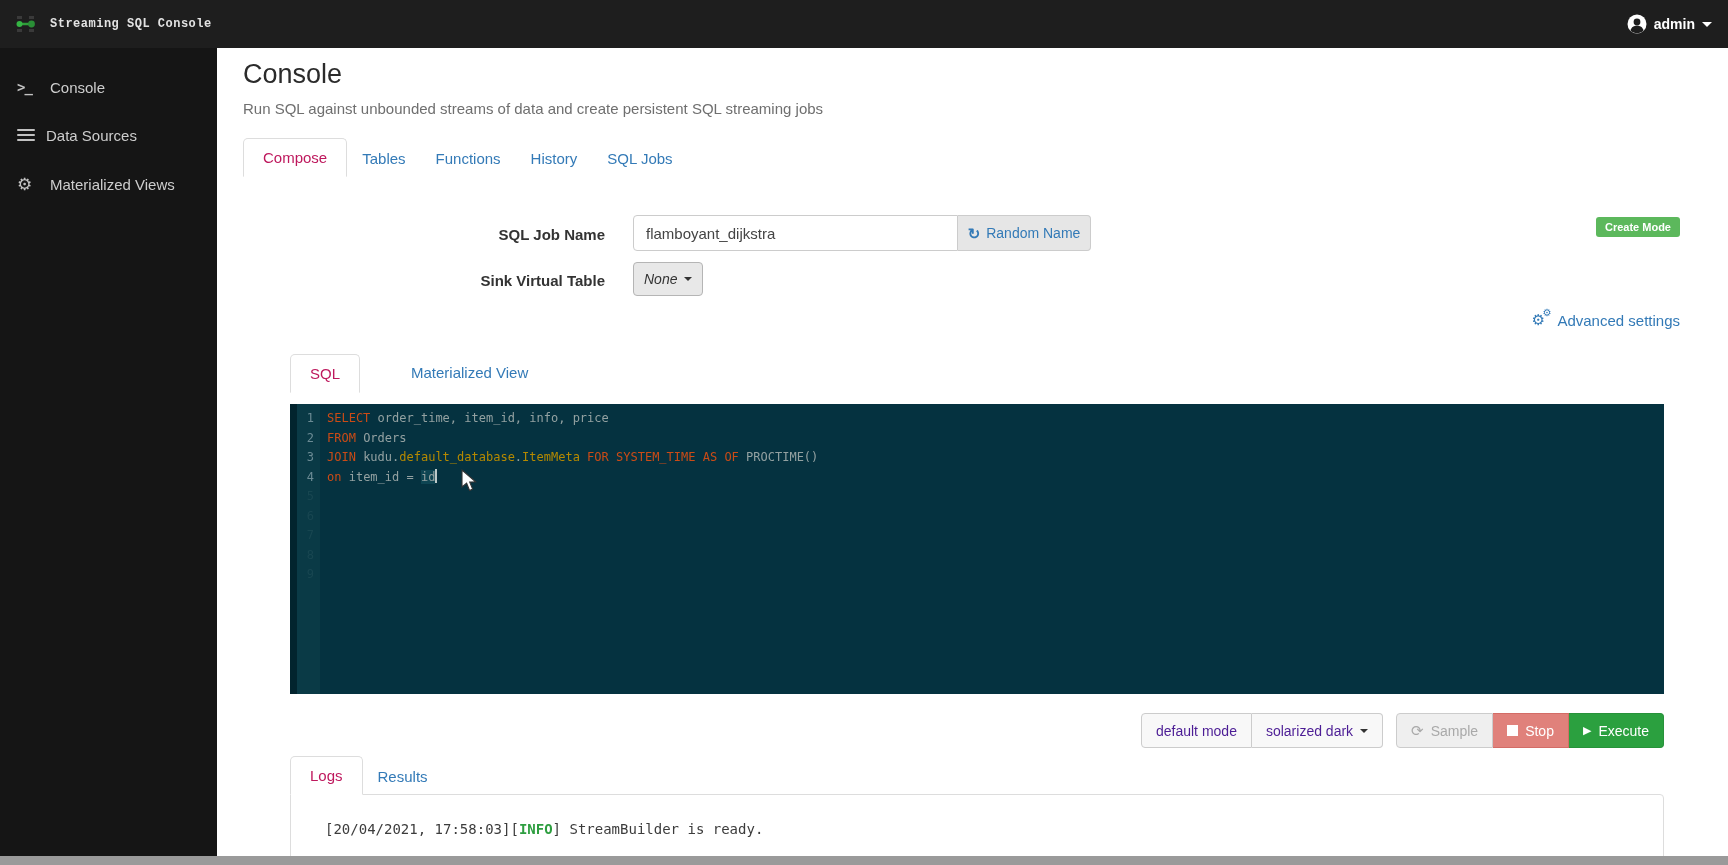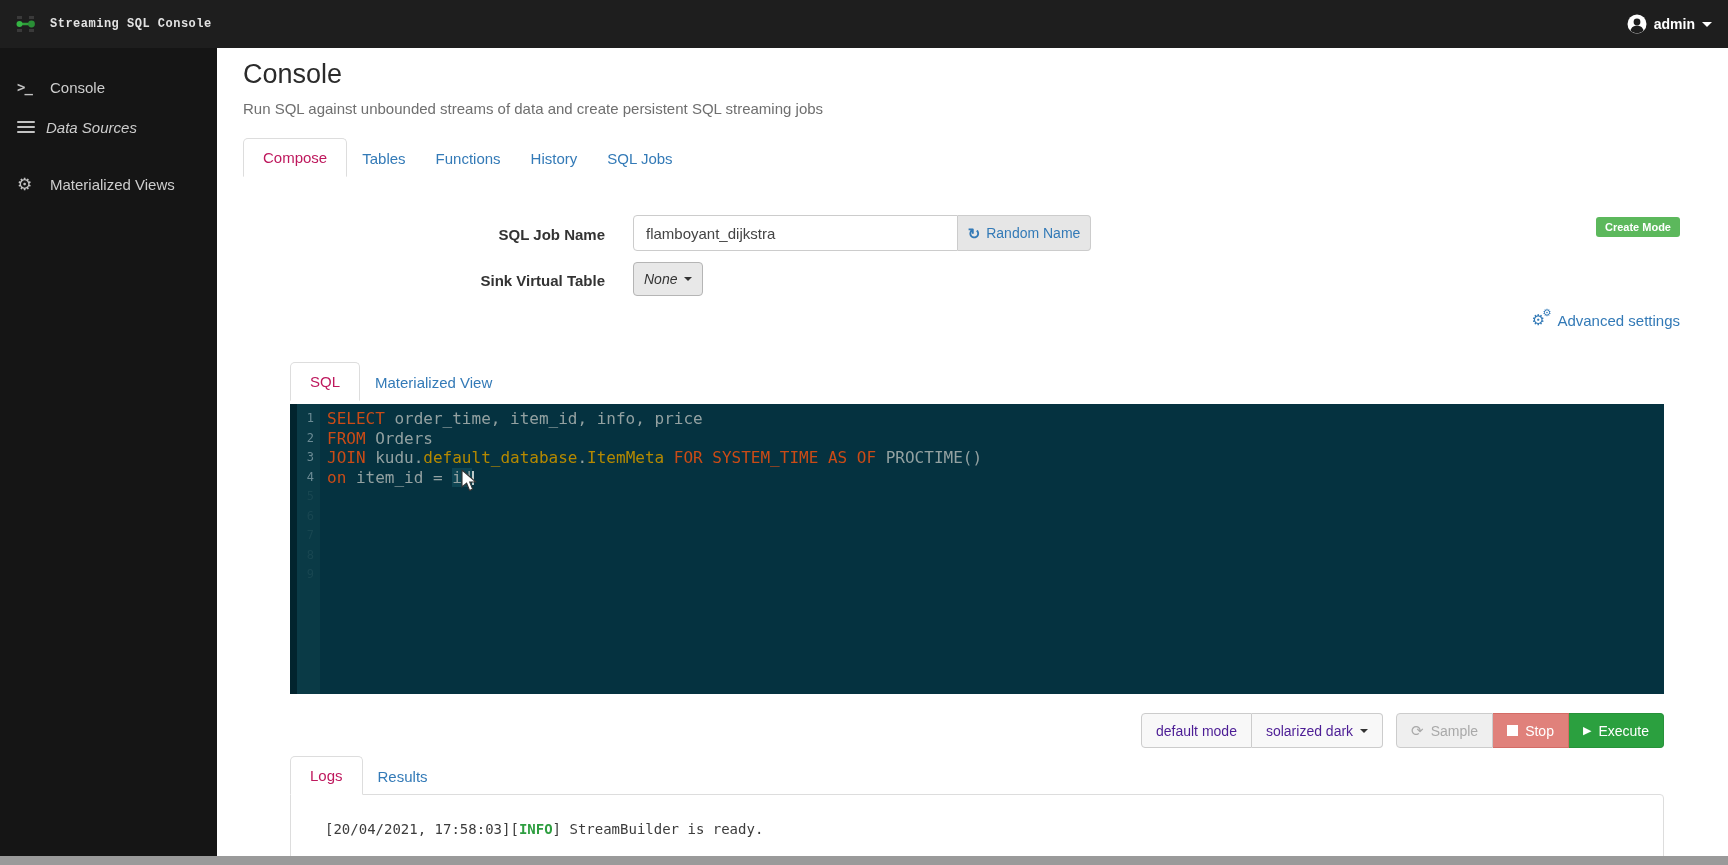--- a/index.html
+++ b/index.html
@@ -56,33 +56,33 @@
                    display:flex; align-items:center; justify-content:center; gap:7px; padding:0 10px; }
   .dropdown-none .val { font-style:italic; font-size:14px; color:#333; }
   .caret-dark { width:0; height:0; border-left:4px solid transparent; border-right:4px solid transparent;
                 border-top:4px solid #333; display:inline-block; }
   .advanced { position:absolute; right:48px; top:263px; color:#337ab7; font-size:15px; cursor:pointer;
               display:flex; align-items:center; gap:6px; }
   .icon-gears { position:relative; width:20px; height:18px; color:#337ab7; }
   .icon-gears .g1 { position:absolute; left:0; top:1px; font-size:15px; line-height:1; }
   .icon-gears .g2 { position:absolute; left:11px; top:-3px; font-size:10px; line-height:1; }
 
-  .sql-tabs { position:absolute; left:73px; top:314px; display:flex; align-items:flex-end; height:39px; }
+  .sql-tabs { position:absolute; left:73px; top:306px; display:flex; align-items:flex-start; height:39px;gap:36px; }
 
   
   .editor { position:absolute; left:73px; top:356px; width:1374px; height:290px; background:#053240;
             cursor:text; }
   .gutter { position:absolute; left:0; top:0; bottom:0; width:30px; background:#0a3a46;
             border-left:7px solid #02242e; padding-top:5px; }
   .ln { height:19.5px; line-height:19.5px; text-align:right; padding-right:6px;
         font-family:"DejaVu Sans Mono", monospace; font-size:12px; color:#6b8b94; }
   .ln.ghost { color:rgba(150,175,180,0.10); }
   .code-area { position:absolute; left:30px; right:0; top:5px; bottom:0; padding-left:7px; }
   .code-line { height:19.5px; line-height:19.5px; font-family:"DejaVu Sans Mono", monospace;
-               font-size:16px; white-space:pre; }
+               font-size:12px; white-space:pre; }
   .tok-kw { color:#cb4b16; }
   .tok-pl { color:#93a1a1; }
   .tok-ty { color:#b58900;margin-top:31px; }
   .tok-sel { color:#93a1a1; background:#0e4553; }
   .code-cursor { display:inline-block; width:2px; height:14px; background:#bcc9c9;
                  vertical-align:-2px; }
 
   
   .toolbar { position:absolute; right:64px; top:665px; display:flex; gap:13px; }
   .btn-group { display:flex; }
@@ -136,21 +136,21 @@
     <span class="user-name">admin</span>
     <span class="caret-down"></span>
   </div>
 </div>
 
 <div class="sidebar">
   <div class="side-item" style="top:24px;">
     <span class="icon-terminal">&gt;_</span>
     <span class="lbl">Console</span>
   </div>
-  <div class="side-item" style="top:64px;font-style:italic;">
+  <div class="side-item" style="top:72px;">
     <span class="icon-bars">
         <i></i>
         <i></i>
         <i></i>
       </span>
     <span class="lbl">Data Sources</span>
   </div>
   <div class="side-item" style="top:121px;">
     <span class="icon-gear-side">⚙</span>
     <span class="lbl">Materialized Views</span>

